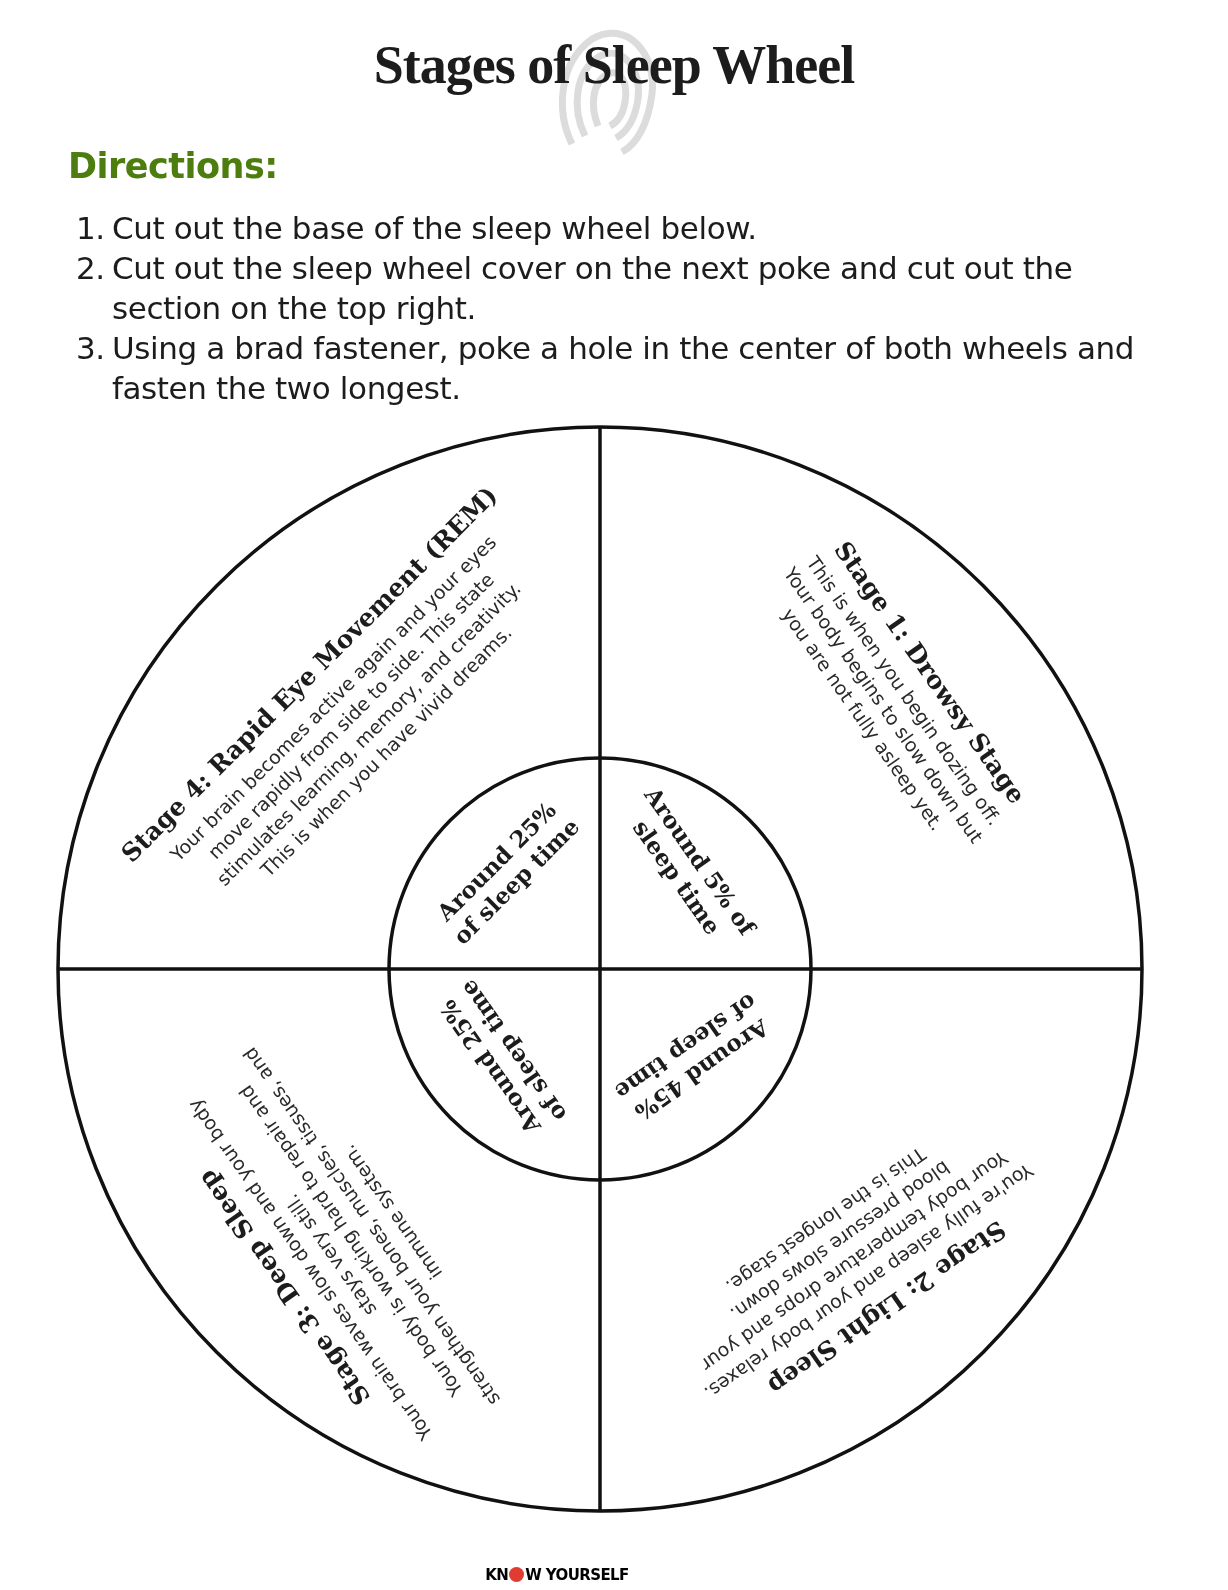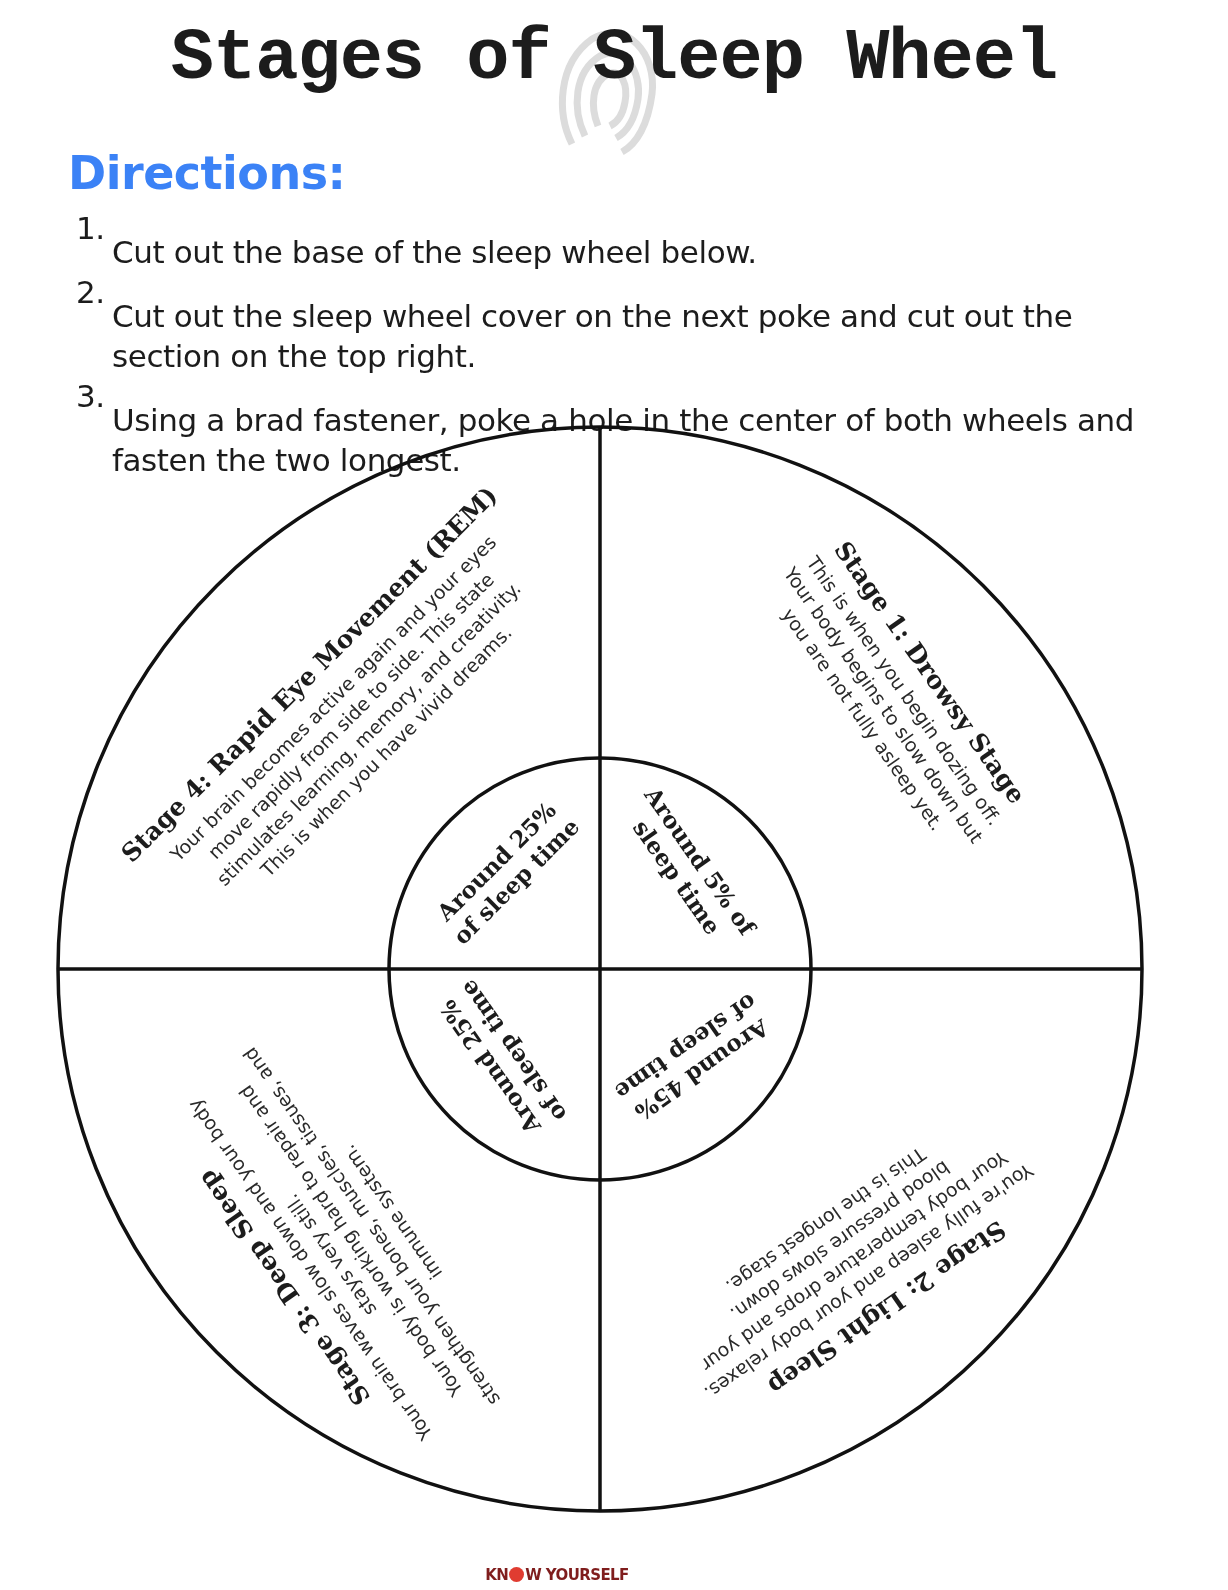--- a/index.html
+++ b/index.html
@@ -1,26 +1,26 @@
 <!DOCTYPE html>
 <html><head>
 <meta charset="utf-8">
 <style>
   html, body { margin: 0; padding: 0; background: #ffffff; }
   body { width: 1228px; height: 1590px; position: relative; overflow: hidden; font-family: "DejaVu Sans", sans-serif; color: #1a1a1a; }
   .title-wrap { position: absolute; left: 0; top: 18px; width: 1228px; text-align: center; }
-  .title { font-family: Liberation Mono, monospace; font-weight: bold; font-size: 72px; letter-spacing: -1px; color: #1c1c1c; margin: 0; position: relative; z-index: 2; }
+  .title { font-family: Liberation Serif, serif; font-weight: bold; font-size: 54px; letter-spacing: -1px; color: #1c1c1c; margin: 16px; position: relative; z-index: 2; }
   .watermark { position: absolute; left: 552px; top: 24px; z-index: 1; }
-  .directions-h { position: absolute; left: 68px; top: 146px; font-family: "DejaVu Sans", sans-serif; font-weight: bold; font-size: 46px; color: #3b82f6; margin: 0; letter-spacing: -0.5px; }
+  .directions-h { position: absolute; left: 68px; top: 146px; font-family: "DejaVu Sans", sans-serif; font-weight: bold; font-size: 35px; color: #4d7c0f; margin: 0; letter-spacing: -0.5px; }
   ol.steps { position: absolute; left: 76px; top: 208px; margin: 0; padding: 0; list-style: none; width: 1080px; }
   ol.steps li { font-size: 31px; line-height: 40px; color: #1c1c1c; display: flex; letter-spacing: -0.4px; }
   ol.steps li .num { width: 36px; flex: 0 0 36px; }
-  ol.steps li .txt { flex: 1; margin-top: 24px; }
+  ol.steps li .txt { flex: 1; }
   .wheel { position: absolute; left: 0; top: 0; }
-  .logo { position: absolute; left: 0; top: 1566px; width: 1114px; text-align: center; font-family: "DejaVu Sans", sans-serif; font-weight: bold; font-size: 15px; letter-spacing: -0.6px; color: #7f1d1d; }
+  .logo { position: absolute; left: 0; top: 1566px; width: 1114px; text-align: center; font-family: "DejaVu Sans", sans-serif; font-weight: bold; font-size: 15px; letter-spacing: -0.6px; color: #000000; }
   .logo .o { display: inline-block; width: 15px; height: 15px; border-radius: 50%; background: #e03c31; vertical-align: -2px; margin: 0 1px; }
 </style>
 </head>
 <body>
 
 <div class="title-wrap">
   <h1 class="title">Stages of Sleep Wheel</h1>
 </div>
 
 <svg class="watermark" width="110" height="135" viewBox="0 0 110 135">

